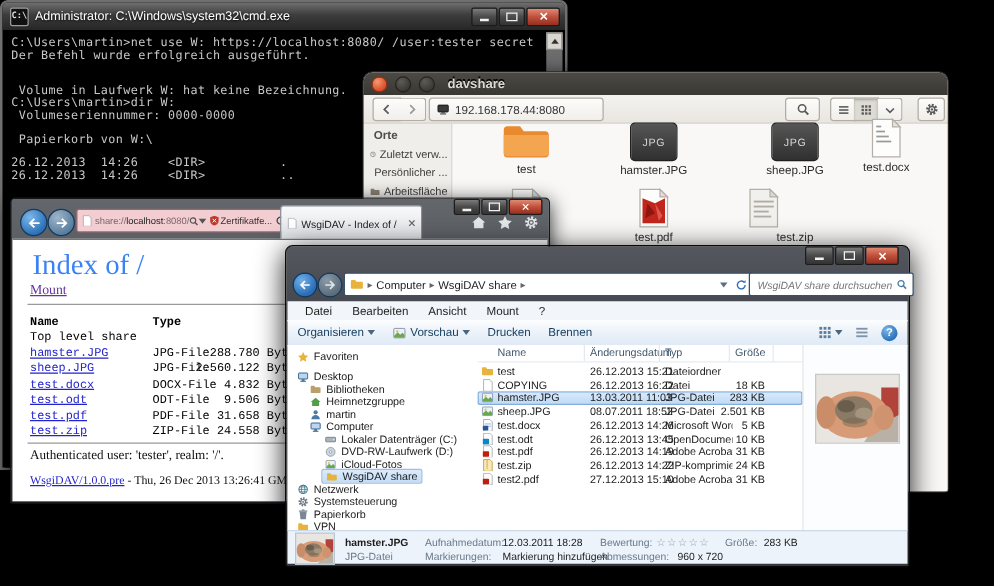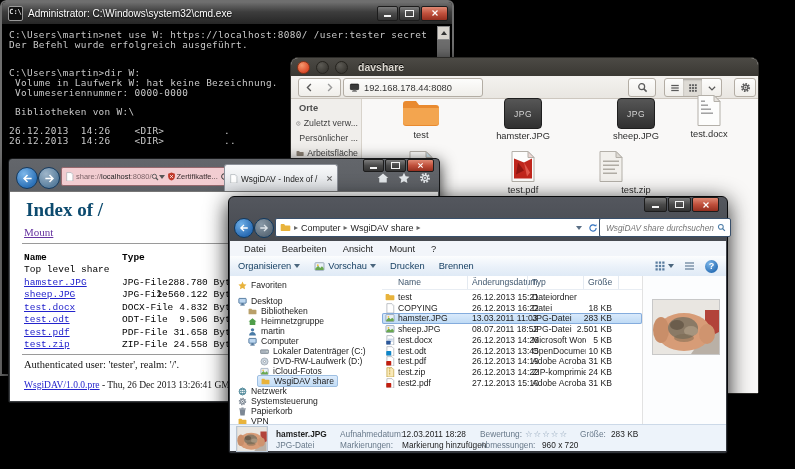--- a/index.html
+++ b/index.html
@@ -68,21 +68,21 @@
   .iecirc.back{background:radial-gradient(circle at 35% 30%,#7db7ea,#2d72b8 70%);}
   .iecirc.fwd{background:radial-gradient(circle at 35% 30%,#9fb6ca,#5a7f9e 70%);}
   #ie .afield{position:absolute;left:52px;top:8px;width:158px;height:17px;background:#f2cdd1;
       border:1px solid #96696e;border-radius:2px;display:flex;align-items:center;padding:0 3px;overflow:hidden;}
   #ie .afield .url{font-size:7.5px;white-space:nowrap;}
   #ie .tab{position:absolute;left:215px;top:5px;width:104px;height:27px;border:1px solid #8d9199;border-bottom:none;
       border-radius:3px 3px 0 0;background:linear-gradient(#f8f9fa,#dde0e4);display:flex;align-items:center;padding:0 4px;gap:3px;}
   #ie .tab span{font-size:8.3px;color:#1e1e1e;white-space:nowrap;overflow:hidden;flex:1;}
   #ie .cmdicons{position:absolute;right:8px;top:13px;display:flex;gap:9px;align-items:center;}
   #ie .page{position:absolute;left:1px;right:1px;top:32px;bottom:1px;background:#fff;border-top:1px solid #777;}
-  #ie .h1{position:absolute;left:16px;top:7px;font-family:"Liberation Serif",serif;font-size:19px;font-weight:bold;color:#0c4a6e;}
+  #ie .h1{position:absolute;left:16px;top:7px;font-family:"Liberation Serif",serif;font-size:23px;font-weight:normal;color:#3b82f6;}
   #ie .mount{position:absolute;left:14px;top:34px;font-family:"Liberation Serif",serif;font-size:11px;
       color:#6633a0;text-decoration:underline;}
   #ie .hr{position:absolute;left:12px;right:14px;height:1px;background:#9a9a9a;}
   #ie .trow{position:absolute;left:0;width:232px;height:12px;font-family:"Liberation Mono",monospace;font-size:9.5px;color:#000;}
   #ie .trow .c1{position:absolute;left:14px;white-space:nowrap;}
   #ie .trow .c2{position:absolute;left:112px;white-space:nowrap;}
   #ie .trow .c3{position:absolute;right:0;white-space:nowrap;}
   #ie .trow .c1.lnk{color:#2323cc;text-decoration:underline;}
   #ie .auth{position:absolute;left:14px;font-family:"Liberation Serif",serif;font-size:10.5px;color:#111;}
   #ie .foot{position:absolute;left:14px;font-family:"Liberation Serif",serif;font-size:9.5px;color:#111;white-space:nowrap;}
@@ -336,25 +336,25 @@
               <use href="#sym-x" xlink:href="#sym-x"></use>
             </svg>
           </span>
       </span>
     </div>
     <div class="body">
       <div class="line">C:\Users\martin&gt;net use W: https://localhost:8080/ /user:tester secret</div>
       <div class="line">Der Befehl wurde erfolgreich ausgeführt.</div>
       <div class="line"></div>
       <div class="line"></div>
+      <div class="line"> Volume in Laufwerk W: hat keine Bezeichnung.</div>
       <div class="line">C:\Users\martin&gt;dir W:</div>
-      <div class="line"> Volume in Laufwerk W: hat keine Bezeichnung.</div>
       <div class="line"> Volumeseriennummer: 0000-0000</div>
       <div class="line"></div>
-      <div class="line"> Bibliotheken von W:\</div>
+      <div class="line"> Papierkorb von W:\</div>
       <div class="line"></div>
       <div class="line">26.12.2013  14:26    &lt;DIR&gt;          .</div>
       <div class="line">26.12.2013  14:26    &lt;DIR&gt;          ..</div>
     </div>
     <div class="sb">
       <span class="up"></span>
       <span class="thumb"></span>
     </div>
   </section>
 

